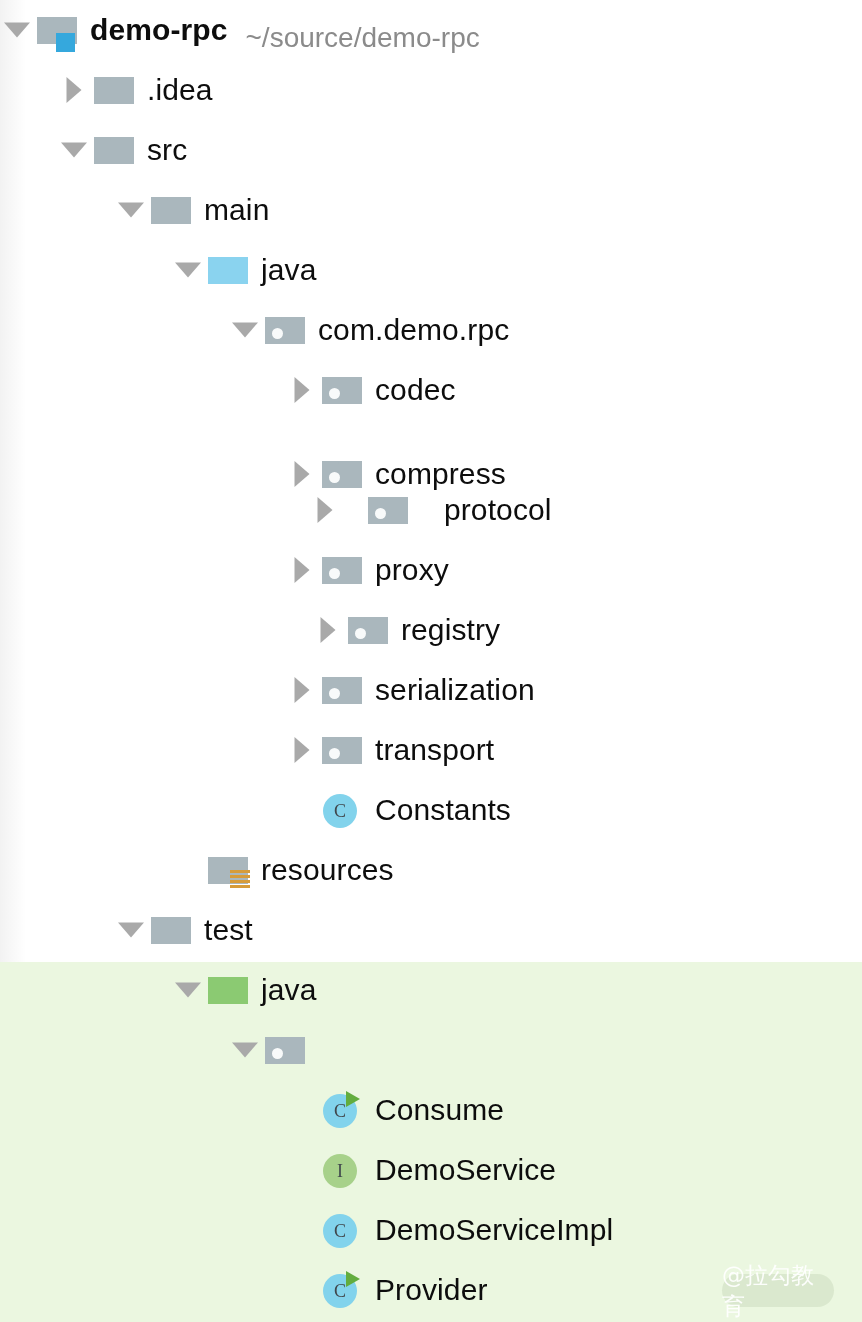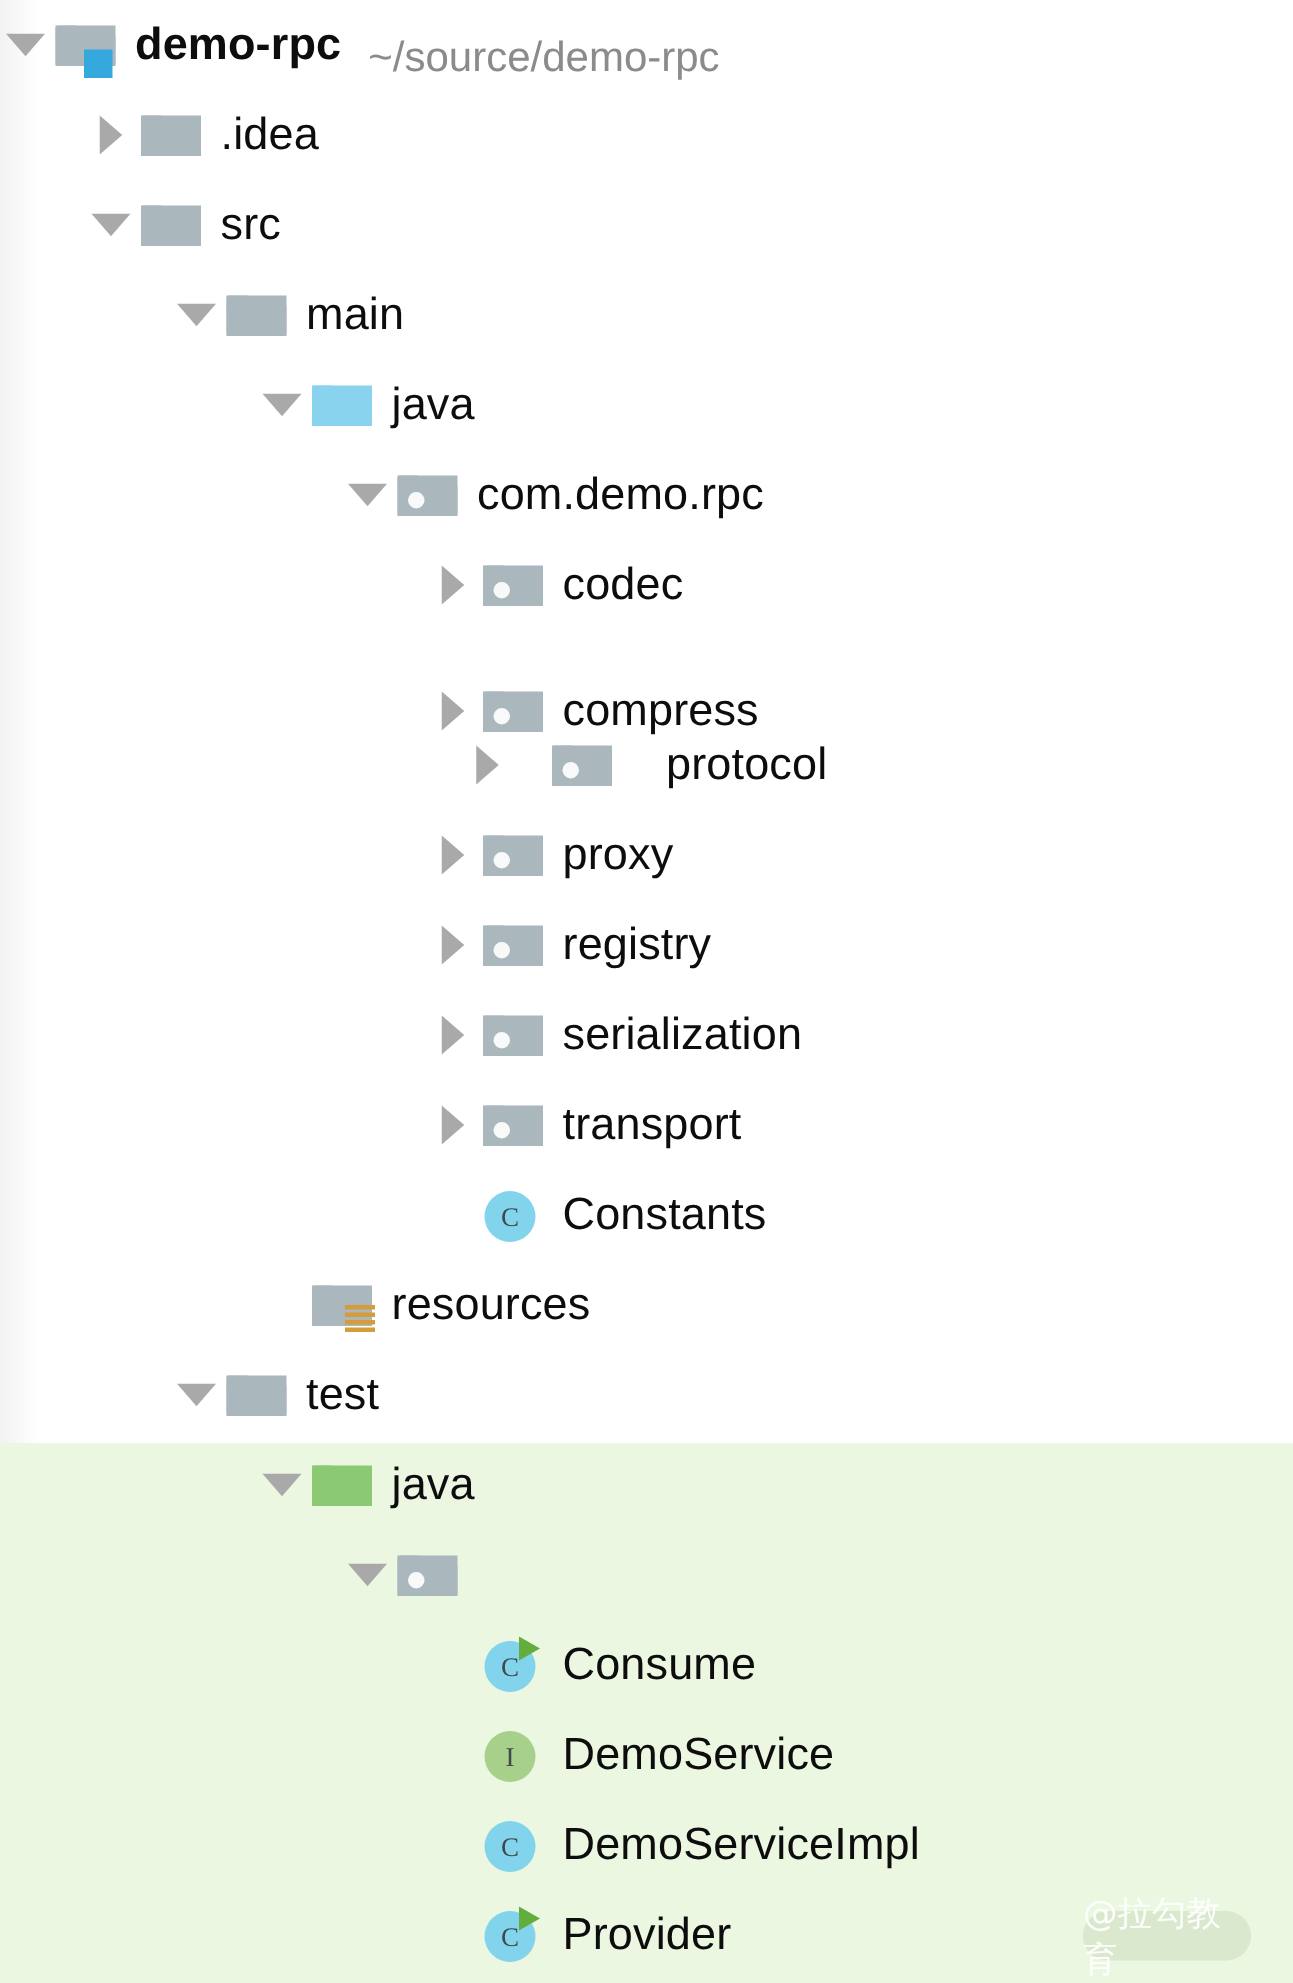--- a/index.html
+++ b/index.html
@@ -336,21 +336,21 @@
         </div>
         <div class="ico">
           <div class="folder gray">
             <div class="tab"></div>
             <div class="body"></div>
             <div class="dot"></div>
           </div>
         </div>
         <div class="label">proxy</div>
       </div>
-      <div class="row" style="top: 600px;">
+      <div class="row" style="top: 600px; padding-left: 26px;">
         <div style="flex: 0 0 285px; height: 60px;"></div>
         <div class="twisty collapsed">
           <i></i>
         </div>
         <div class="ico">
           <div class="folder gray">
             <div class="tab"></div>
             <div class="body"></div>
             <div class="dot"></div>
           </div>

